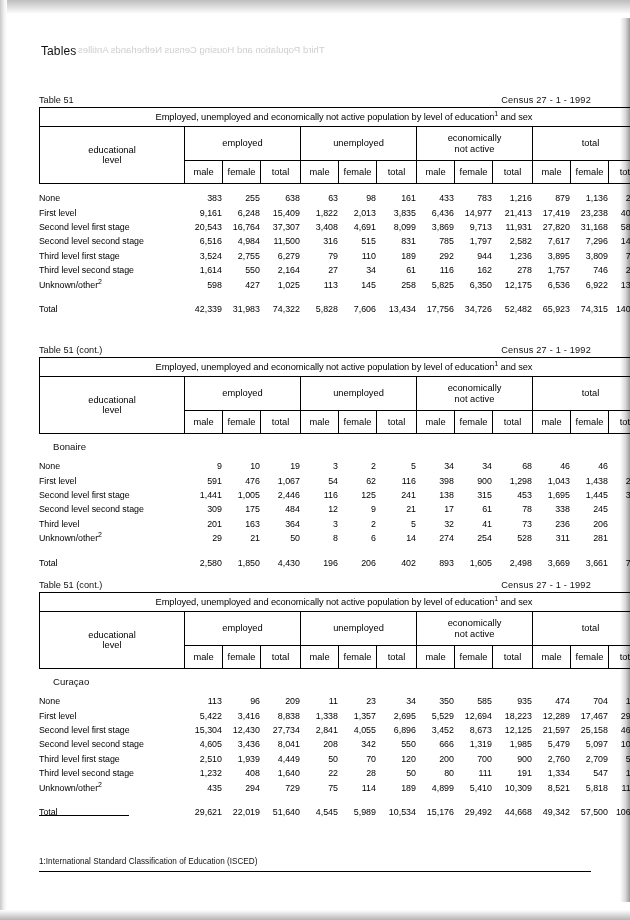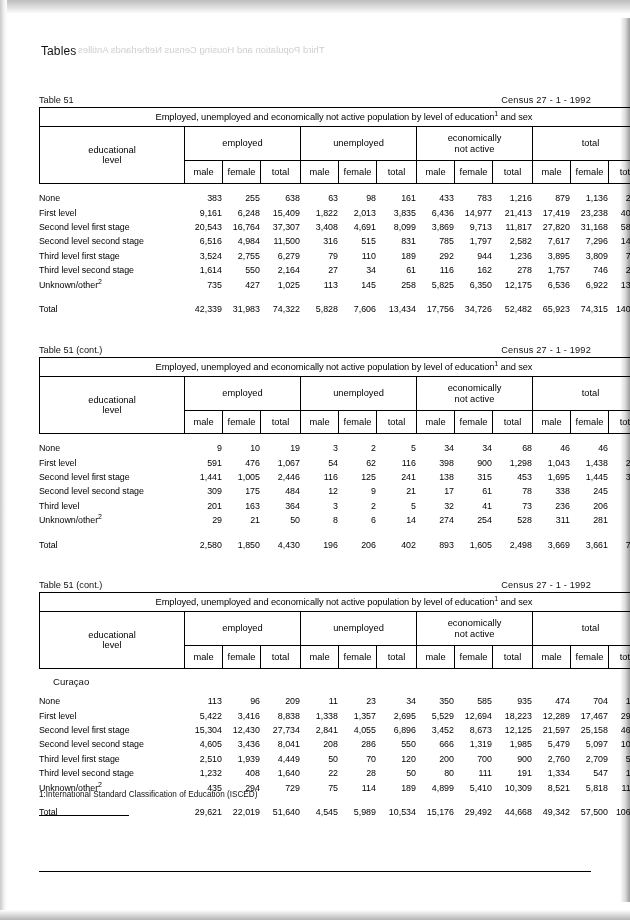--- a/index.html
+++ b/index.html
@@ -301,21 +301,21 @@
               <tr>
       <td class="rowlabel">Second level first stage</td>
                 <td class="num">20,543</td>
                 <td class="num">16,764</td>
                 <td class="num">37,307</td>
                 <td class="num">3,408</td>
                 <td class="num">4,691</td>
                 <td class="num">8,099</td>
                 <td class="num">3,869</td>
                 <td class="num">9,713</td>
-                <td class="num">11,817</td>
+                <td class="num">11,931</td>
                 <td class="num">27,820</td>
                 <td class="num">31,168</td>
                 <td class="num">58,988</td>
               </tr>
               <tr>
       <td class="rowlabel">Second level second stage</td>
                 <td class="num">6,516</td>
                 <td class="num">4,984</td>
                 <td class="num">11,500</td>
                 <td class="num">316</td>
@@ -353,21 +353,21 @@
                 <td class="num">61</td>
                 <td class="num">116</td>
                 <td class="num">162</td>
                 <td class="num">278</td>
                 <td class="num">1,757</td>
                 <td class="num">746</td>
                 <td class="num">2,503</td>
               </tr>
               <tr>
       <td class="rowlabel">Unknown/other<sup>2</sup></td>
-                <td class="num">735</td>
+                <td class="num">598</td>
                 <td class="num">427</td>
                 <td class="num">1,025</td>
                 <td class="num">113</td>
                 <td class="num">145</td>
                 <td class="num">258</td>
                 <td class="num">5,825</td>
                 <td class="num">6,350</td>
                 <td class="num">12,175</td>
                 <td class="num">6,536</td>
                 <td class="num">6,922</td>
@@ -439,20 +439,21 @@
               <td class="sub-cell">male</td>
               <td class="sub-cell">female</td>
               <td class="sub-cell">total</td>
               <td class="sub-cell">male</td>
               <td class="sub-cell">female</td>
               <td class="sub-cell">total</td>
             </tr>
     </tbody>
   </table>
     <div class="body-area">
+      <div class="region-name">Bonaire</div>
 
   <table class="data">
     <colgroup>
               <col style="width:145px">
               <col style="width:38px">
               <col style="width:38px">
               <col style="width:40px">
               <col style="width:38px">
               <col style="width:38px">
               <col style="width:40px">
@@ -690,21 +691,21 @@
                 <td class="num">21,597</td>
                 <td class="num">25,158</td>
                 <td class="num">46,755</td>
               </tr>
               <tr>
       <td class="rowlabel">Second level second stage</td>
                 <td class="num">4,605</td>
                 <td class="num">3,436</td>
                 <td class="num">8,041</td>
                 <td class="num">208</td>
-                <td class="num">286</td>
+                <td class="num">342</td>
                 <td class="num">550</td>
                 <td class="num">666</td>
                 <td class="num">1,319</td>
                 <td class="num">1,985</td>
                 <td class="num">5,479</td>
                 <td class="num">5,097</td>
                 <td class="num">10,576</td>
               </tr>
               <tr>
       <td class="rowlabel">Third level first stage</td>
@@ -769,19 +770,19 @@
                 <td class="num">57,500</td>
                 <td class="num">106,842</td>
       </tr>
     </tbody>
   </table>
     </div>
   </div>
 </div>
 
   <div class="footnote-rule" id="fn-rule" style="top: 815px;"></div>
-  <div class="footnotes" id="fn-host" style="top: 789px;">
+  <div class="footnotes" id="fn-host" style="top: 856px;">
       <div>1:International Standard Classification of Education (ISCED)</div>
     </div>
 
   <div class="page-rule" id="page-rule" style="top: 871px;"></div>
 
 </div>
 
 </body></html>

